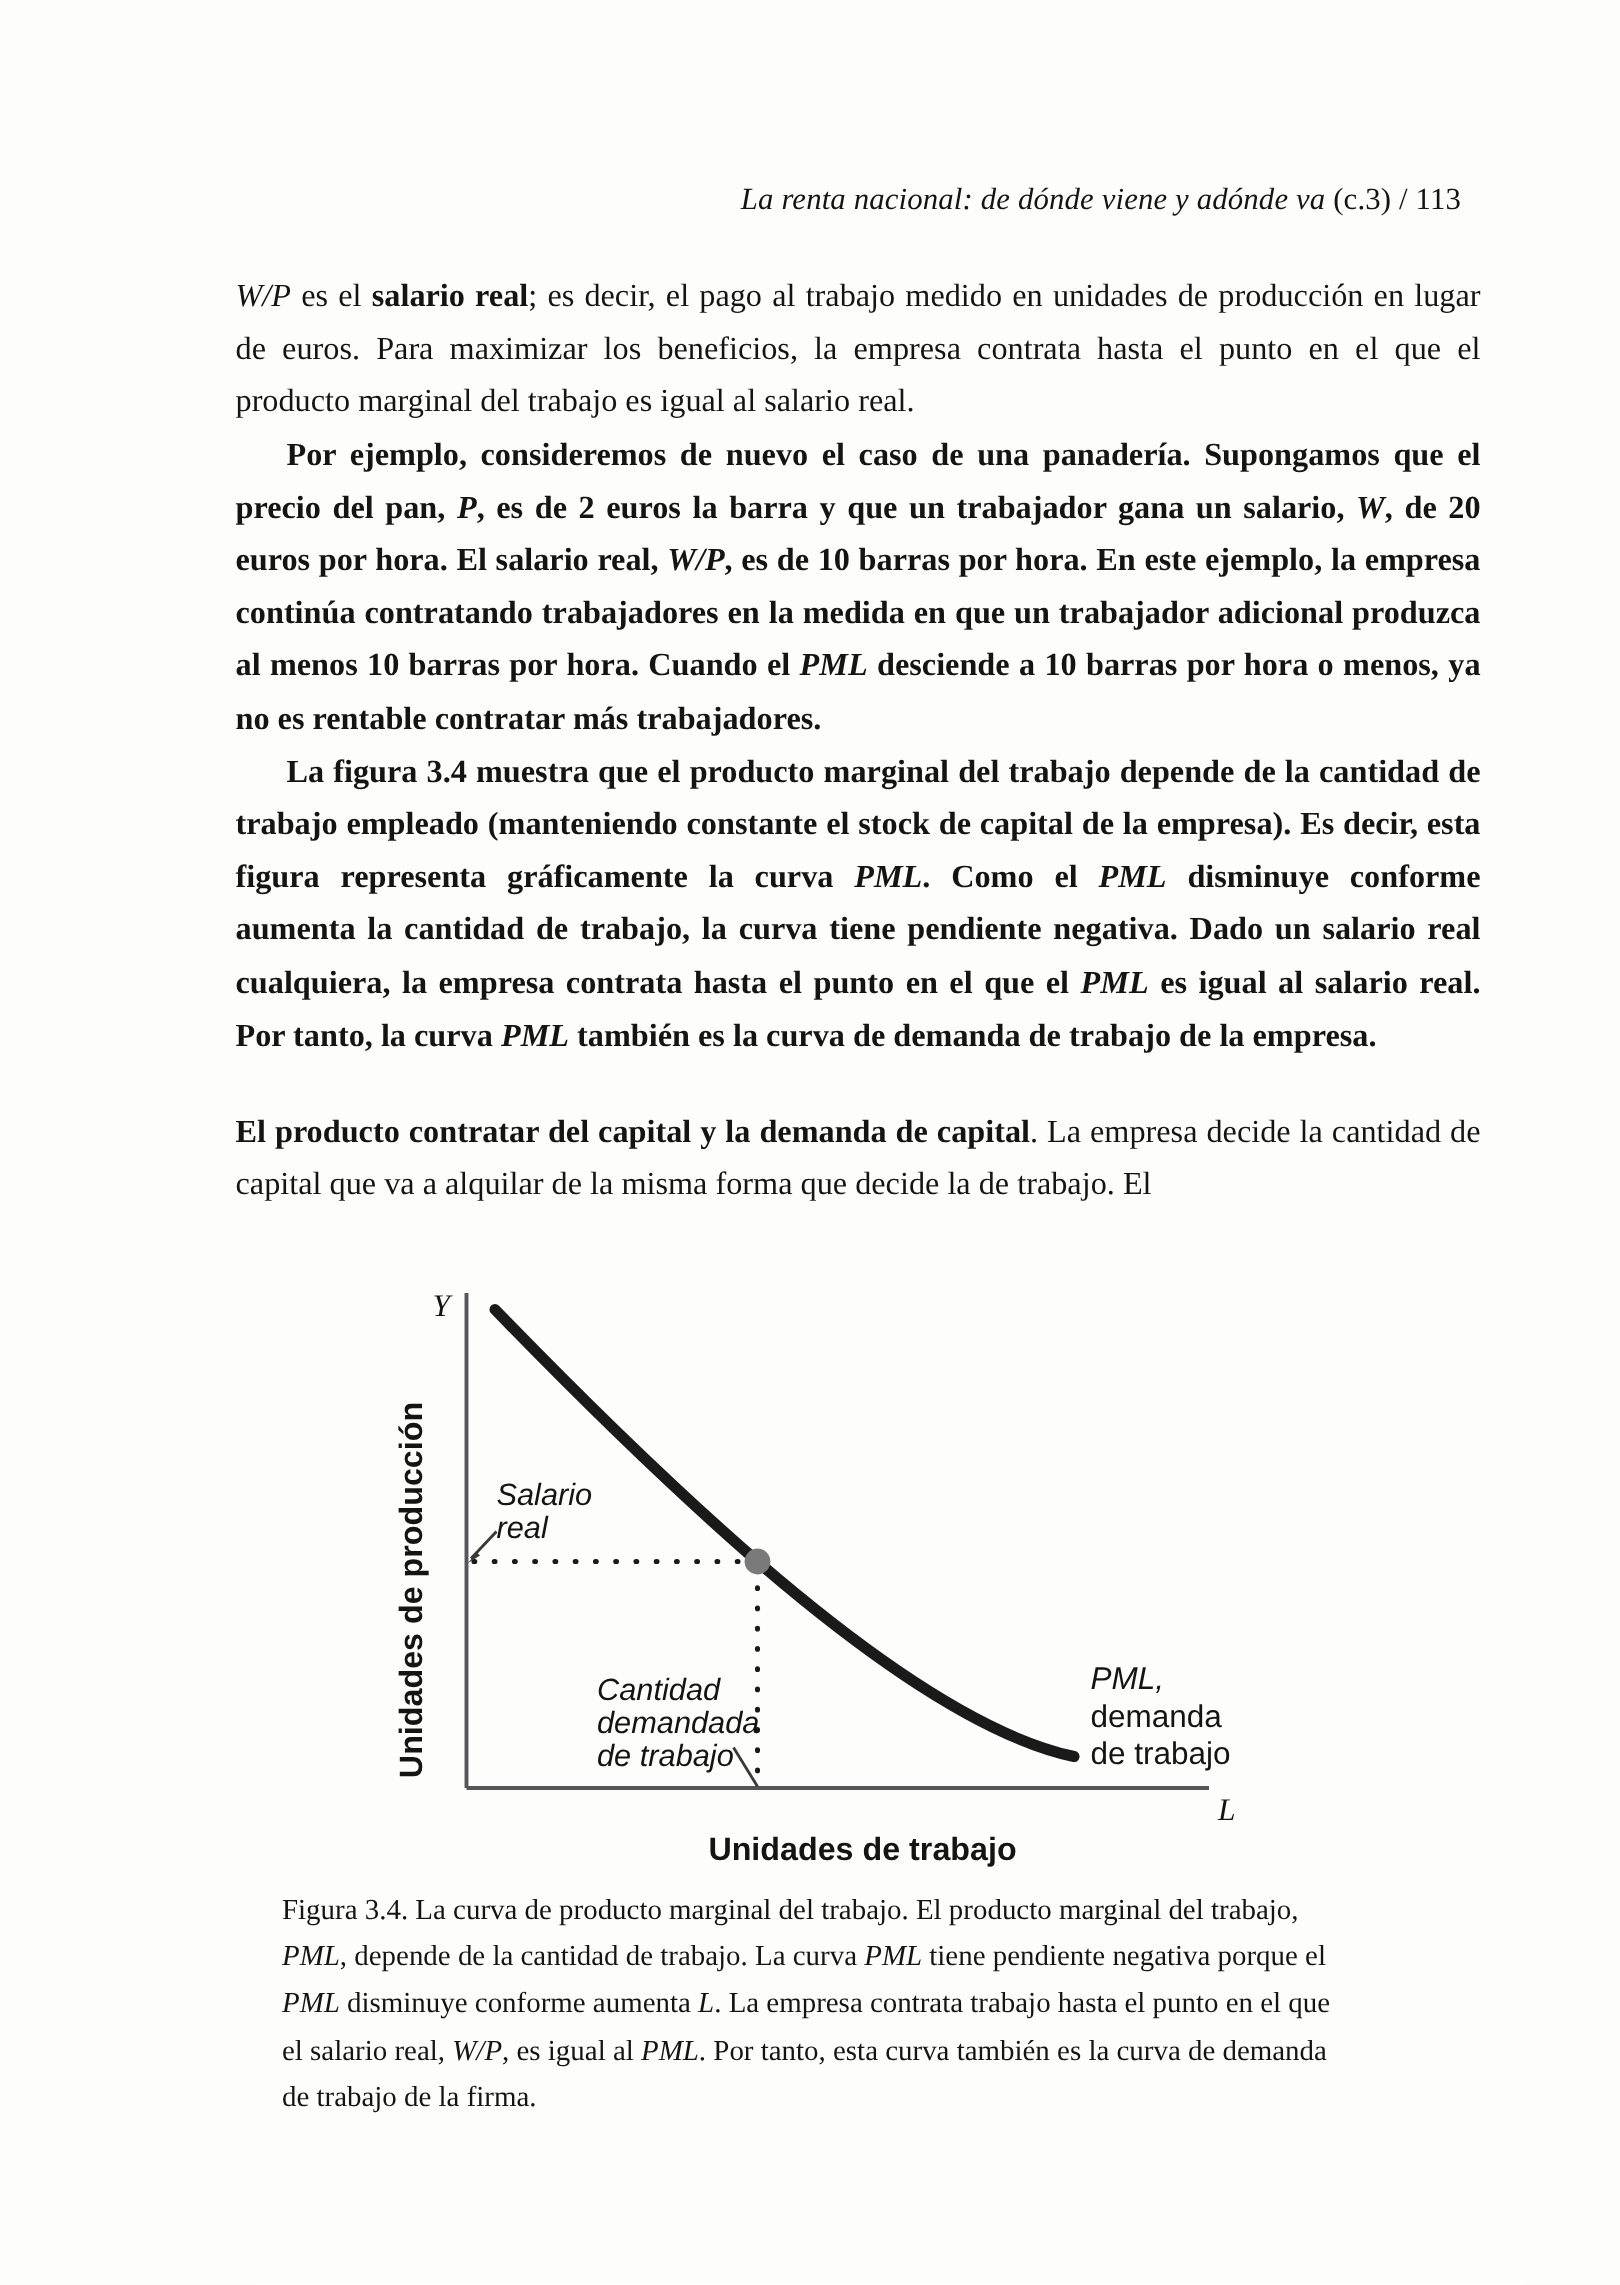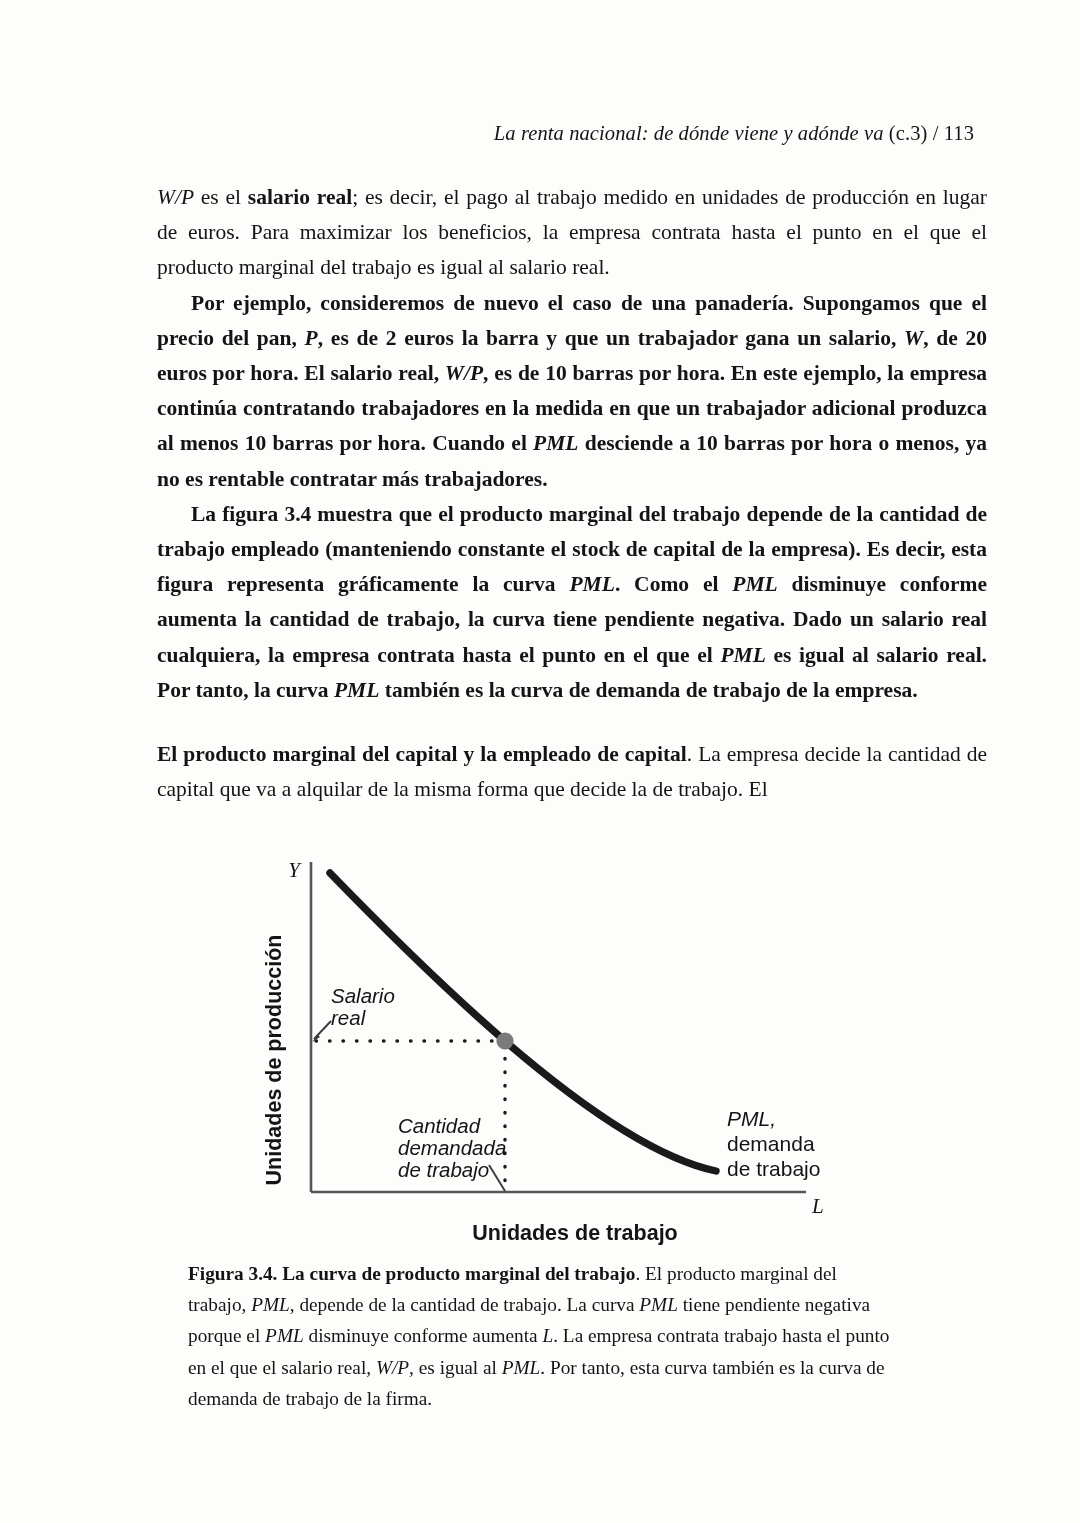--- a/index.html
+++ b/index.html
@@ -79,40 +79,40 @@
   
   .caption {
     position: absolute;
     top: 1258px;
     left: 188px;
     width: 712px;
     font-size: 19.3px;
     line-height: 31.2px;
     text-align: left;
   }
-  .caption .cap-title { font-weight: bold; }
+  .caption .cap-title { font-weight: normal; }
 </style>
 </head>
 <body>
 
 <div class="page">
 
   <div class="running-head">
     <span class="rh-title">La renta nacional: de dónde viene y adónde va</span><span class="rh-page"> <span>(c.3)</span> <span>/</span> <span>113</span></span>
   </div>
 
   <div class="body-col">
 
     <p class="para"><i>W/P</i><span> es el </span><b>salario real</b><span>; es decir, el pago al trabajo medido en unidades de producción en lugar de euros. Para maximizar los beneficios, la empresa contrata hasta el punto en el que el producto marginal del trabajo es igual al salario real.</span></p>
 
     <p class="para indent"><span>Por ejemplo, consideremos de nuevo el caso de una panadería. Supongamos que el precio del pan, </span><i>P</i><span>, es de 2 euros la barra y que un trabajador gana un salario, </span><i>W</i><span>, de 20 euros por hora. El salario real, </span><i>W/P</i><span>, es de 10 barras por hora. En este ejemplo, la empresa continúa contratando trabajadores en la medida en que un trabajador adicional produzca al menos 10 barras por hora. Cuando el </span><i>PML</i><span> desciende a 10 barras por hora o menos, ya no es rentable contratar más trabajadores.</span></p>
 
     <p class="para indent"><span>La figura 3.4 muestra que el producto marginal del trabajo depende de la cantidad de trabajo empleado (manteniendo constante el stock de capital de la empresa). Es decir, esta figura representa gráficamente la curva </span><i>PML</i><span>. Como el </span><i>PML</i><span> disminuye conforme aumenta la cantidad de trabajo, la curva tiene pendiente negativa. Dado un salario real cualquiera, la empresa contrata hasta el punto en el que el </span><i>PML</i><span> es igual al salario real. Por tanto, la curva </span><i>PML</i><span> también es la curva de demanda de trabajo de la empresa.</span></p>
 
-    <p class="para gap-before"><b>El producto marginal del capital y la empleado de capital</b><span>. La empresa decide la cantidad de capital que va a alquilar de la misma forma que decide la de trabajo. El</span></p>
+    <p class="para gap-before"><b>El producto contratar del capital y la demanda de capital</b><span>. La empresa decide la cantidad de capital que va a alquilar de la misma forma que decide la de trabajo. El</span></p>
 
   </div>
 
   <div class="figure-wrap">
     <svg class="figure-svg" width="1080" height="400" viewBox="0 0 1080 400" xmlns="http://www.w3.org/2000/svg">
 
       <line x1="311" y1="17" x2="311" y2="347" stroke="#55555a" stroke-width="2.6"></line>
 
       <line x1="311" y1="347" x2="806" y2="347" stroke="#55555a" stroke-width="2.6"></line>
 

